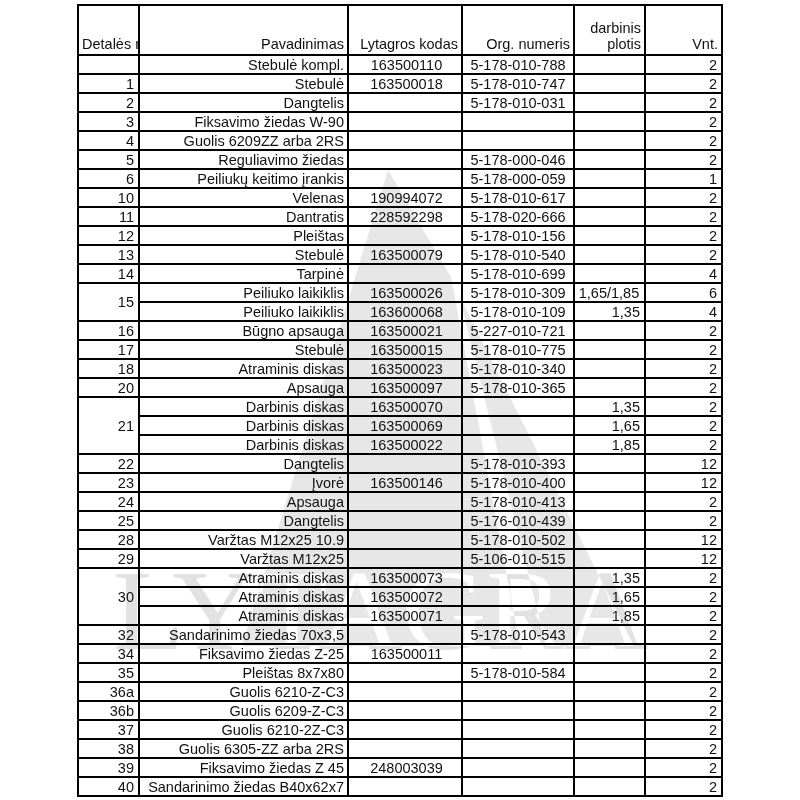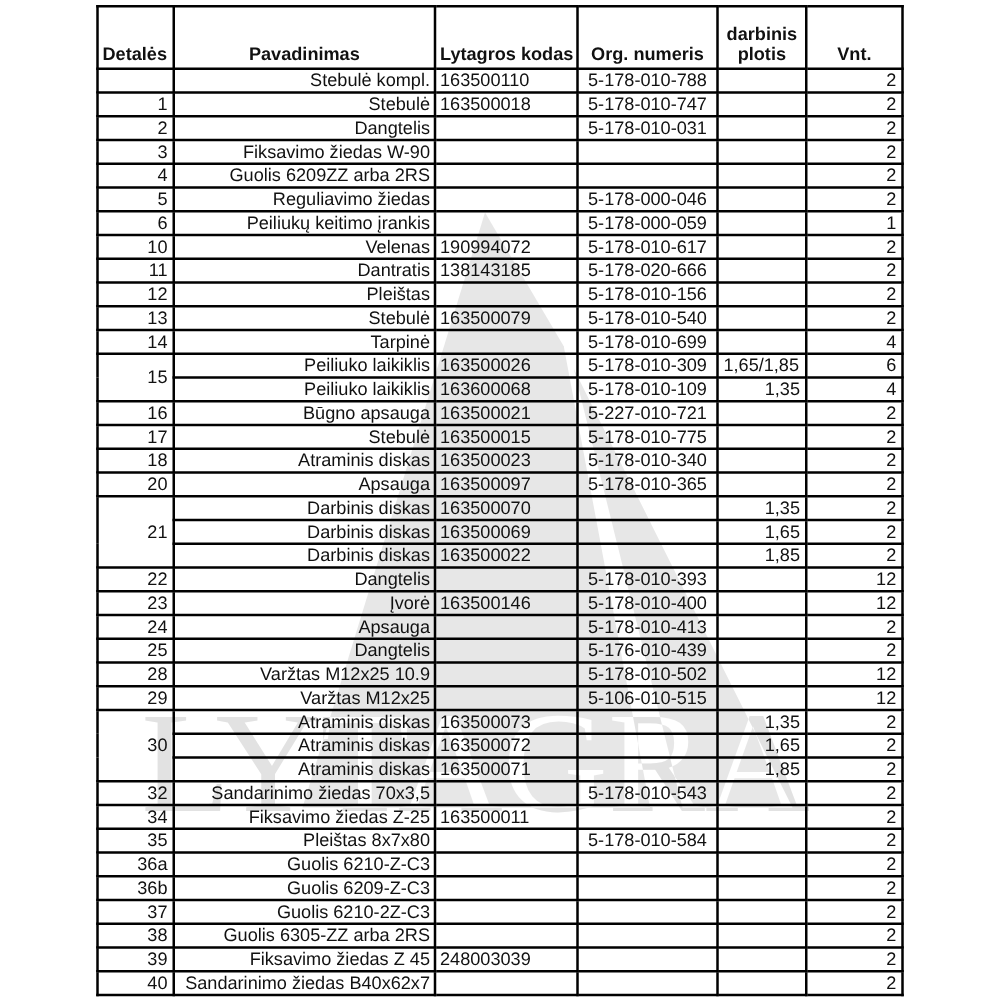--- a/index.html
+++ b/index.html
@@ -24,37 +24,37 @@
     font-size:14.5px;
   }
   .parts td, .parts th {
     border:2px solid #000;
     padding:0 3px;
     overflow:hidden;
     white-space:nowrap;
     background:transparent;
   }
   .parts th {
-    font-weight:bold;
-    text-align:center;
+    font-weight:normal;
+    text-align:right;
     vertical-align:bottom;
     height:46px;
     line-height:16px;
     padding-bottom:2px;
     margin-left:39px;
   }
   .parts th.wrap { white-space:normal; }
   .parts td {
     height:17px;
     line-height:16px;
     vertical-align:middle;
   }
   td.c-nr     { text-align:right; padding-right:4px; }
   td.c-name   { text-align:right; }
-  td.c-code   { text-align:left; padding-right:0; }
+  td.c-code   { text-align:center; padding-right:0; }
   td.c-org    { text-align:center; }
   td.c-plotis { text-align:right; padding-right:4px; }
   td.c-plotis.left { text-align:center; padding-left:3px; }
   td.c-vnt    { text-align:right; padding-right:4px; }
 </style>
 </head>
 <body>
 
 <svg id="watermark" width="800" height="800" viewBox="0 0 800 800" aria-hidden="true">
   <defs>
@@ -158,21 +158,21 @@
         <td class="c-nr">10</td>
         <td class="c-name">Velenas</td>
         <td class="c-code">190994072</td>
         <td class="c-org">5-178-010-617</td>
         <td class="c-plotis"></td>
         <td class="c-vnt">2</td>
       </tr>
       <tr>
         <td class="c-nr">11</td>
         <td class="c-name">Dantratis</td>
-        <td class="c-code">138143185</td>
+        <td class="c-code">228592298</td>
         <td class="c-org">5-178-020-666</td>
         <td class="c-plotis"></td>
         <td class="c-vnt">2</td>
       </tr>
       <tr>
         <td class="c-nr">12</td>
         <td class="c-name">Pleištas</td>
         <td class="c-code"></td>
         <td class="c-org">5-178-010-156</td>
         <td class="c-plotis"></td>

